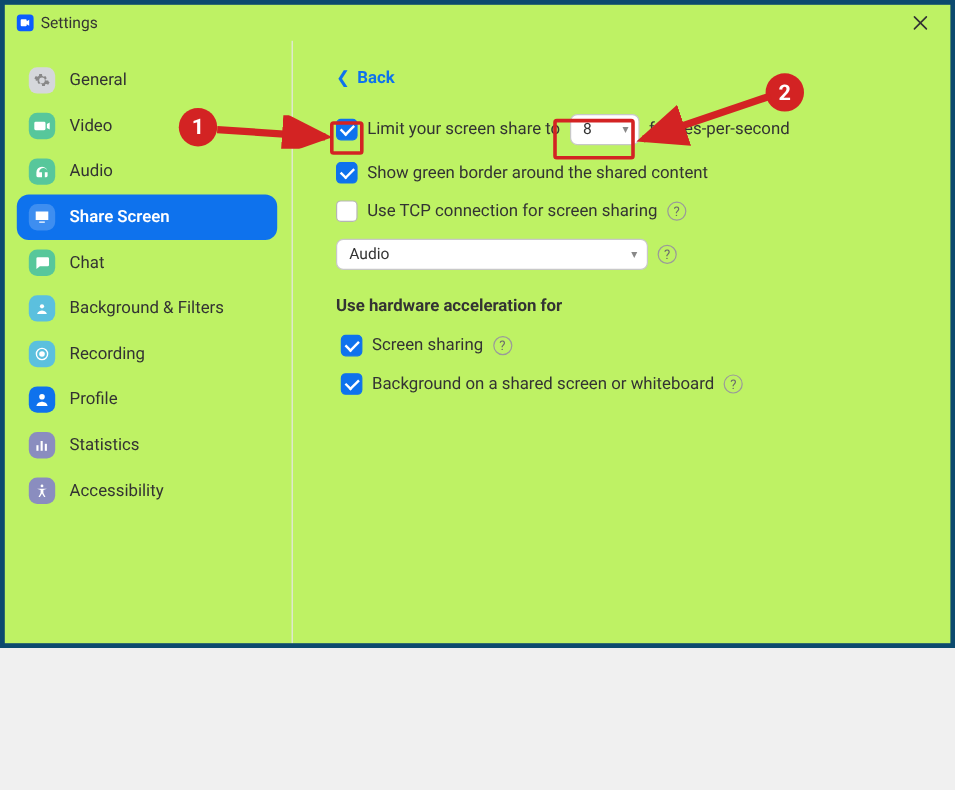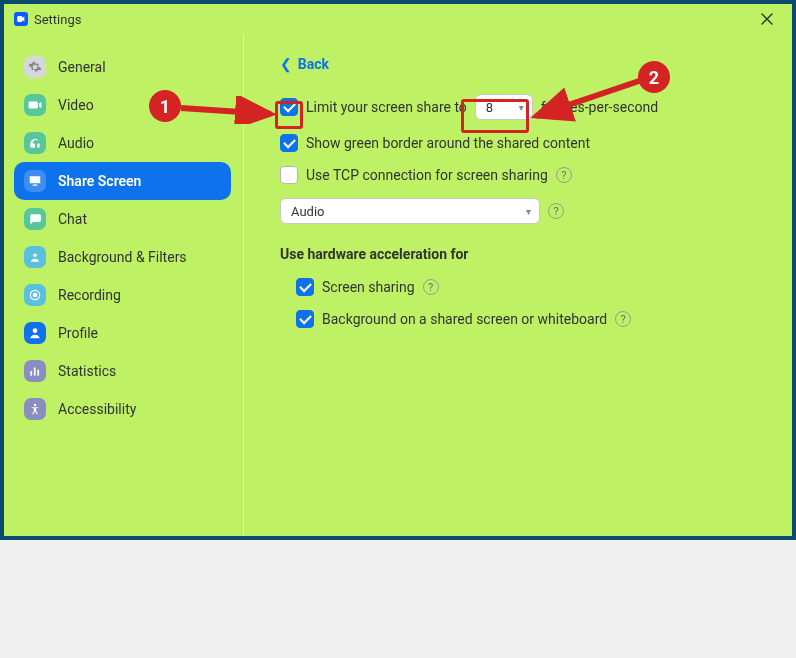--- a/index.html
+++ b/index.html
@@ -67,21 +67,21 @@
   .select .caret { font-size:10px; color:#888; }
   .fps-select { width:58px; }
   .mode-select { width:260px; }
   .help {
     width:16px; height:16px; border:1px solid #9a9a9a; border-radius:50%;
     display:flex; align-items:center; justify-content:center; font-size:11px; color:#6b6b6b;
     cursor:pointer;
   }
   .section-label { margin: 12px 0 10px 0; }
   .section-heading { font-weight:700; margin: 22px 0 16px 0; }
-  .indent { margin-left: 16px; }
+  .indent { margin-left: 4px; }
 
   
   .highlight-box {
     position:absolute; border:3px solid #d32323; border-radius:3px; pointer-events:none;
   }
   .hb1 { left: 271px; top: 97px; width: 28px; height: 28px; }
   .hb2 { left: 457px; top: 95px;  width: 68px; height: 34px; }
   .callout {
     position:absolute; width:32px; height:32px; border-radius:50%; background:#d32323;
     color:#fff; font-weight:700; font-size:18px; display:flex; align-items:center; justify-content:center;

